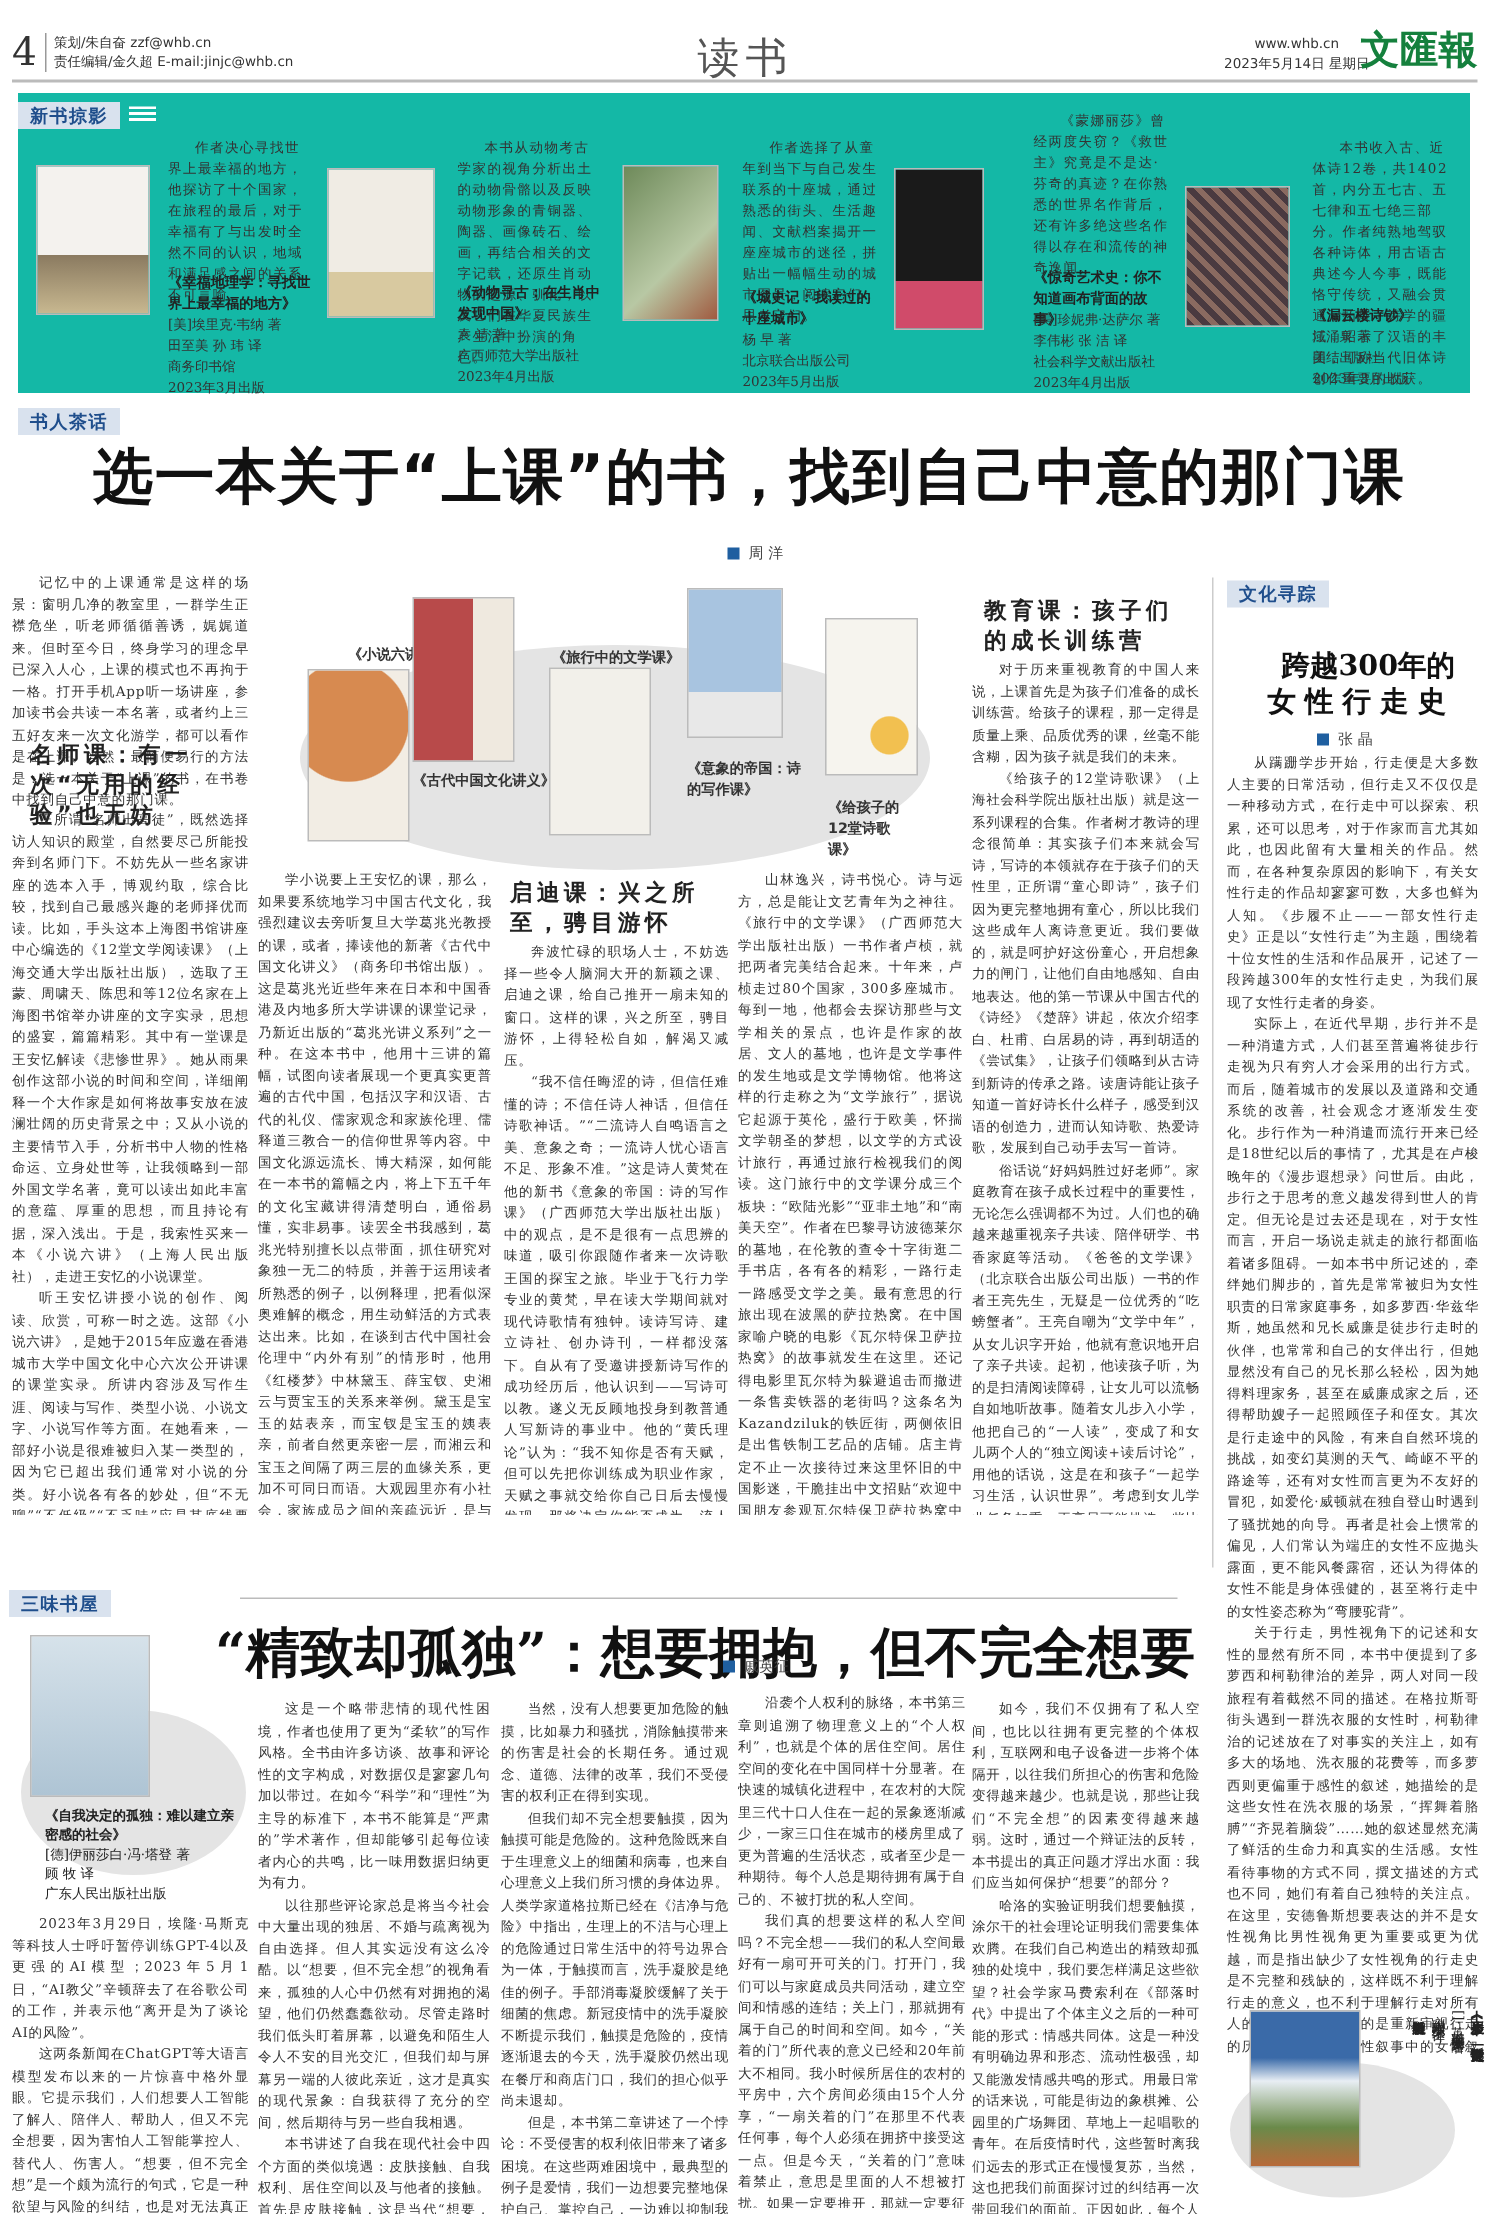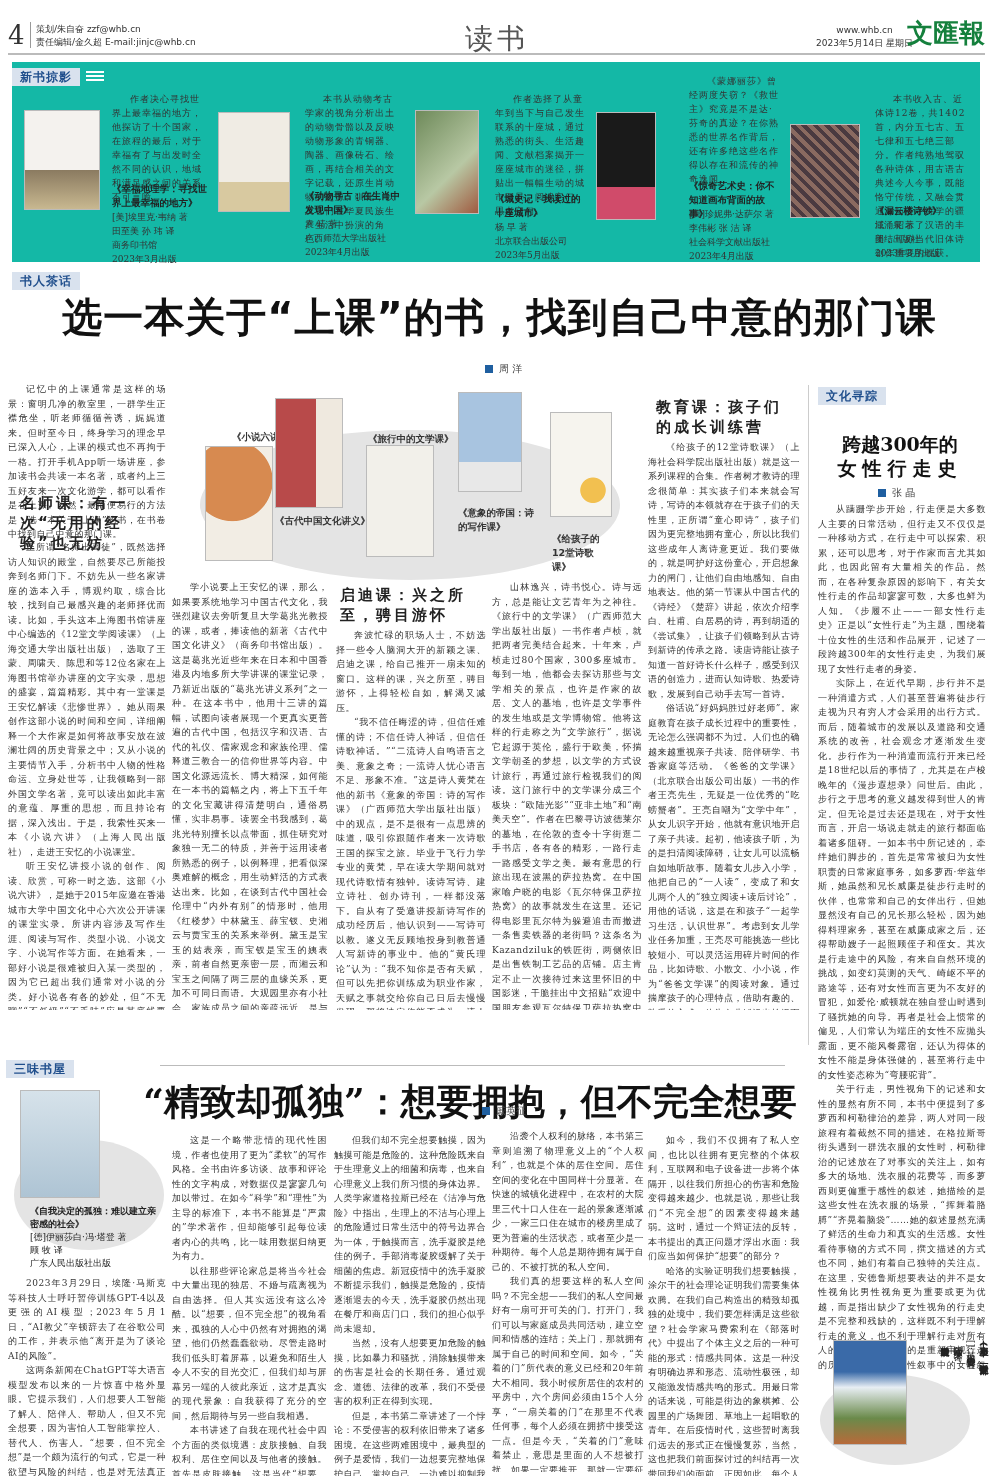--- a/index.html
+++ b/index.html
@@ -26,21 +26,21 @@
 .headline{left:12px;top:290px;width:975px;font-size:40px;font-weight:bold;font-family:"DejaVu Sans",sans-serif;letter-spacing:1px;color:#111;text-align:center}
 .byline{font-size:10px;color:#444;font-family:"DejaVu Sans",sans-serif}
 .byline .sq{display:inline-block;width:8px;height:8px;background:#1f5fa0;margin-right:6px;vertical-align:middle}
 .col{position:absolute;font-size:9px;line-height:14.5px;color:#333;text-align:justify;text-indent:2em;letter-spacing:.5px}
 .col p{margin:0}
 .subhead{position:absolute;font-size:15px;font-weight:bold;font-family:"DejaVu Sans",sans-serif;color:#222;letter-spacing:3px;line-height:20px}
 .ellipse{position:absolute;background:#e4e4e4;border-radius:50%}
 .cap{position:absolute;font-size:9.5px;font-weight:bold;font-family:"DejaVu Sans",sans-serif;color:#333;line-height:14px}
 
 .sidebar{left:808px;top:385px;width:180px;height:660px;border-left:1px solid #ccc}
-.sidebar-title{left:830px;top:432px;width:140px;text-align:center;font-size:19px;font-weight:bold;line-height:24px;color:#111}
+.sidebar-title{left:830px;top:432px;width:140px;text-align:right;font-size:19px;font-weight:bold;line-height:24px;color:#111}
 .tag3{left:6px;top:1058px}
 .line3{left:160px;top:1065px;width:625px;height:1px;background:#bbb}
 .headline2{left:140px;top:1078px;width:660px;font-size:36px;font-weight:bold;font-family:"DejaVu Serif",serif;text-align:center;color:#111}
 </style>
 </head>
 <body>
 
 <div class="abs hdr">
   <div class="abs pgnum">4</div>
   <div class="abs vsep"></div>
@@ -142,20 +142,21 @@
 <div class="subhead" style="left:340px;top:585px;width:140px">启迪课：兴之所至，骋目游怀</div>
 <div class="col" style="left:336px;top:628px;width:150px;height:382px;overflow:hidden">
   <p>奔波忙碌的职场人士，不妨选择一些令人脑洞大开的新颖之课、启迪之课，给自己推开一扇未知的窗口。这样的课，兴之所至，骋目游怀，上得轻松自如，解渴又减压。</p>
   <p>“我不信任晦涩的诗，但信任难懂的诗；不信任诗人神话，但信任诗歌神话。”“二流诗人自鸣语言之美、意象之奇；一流诗人忧心语言不足、形象不准。”这是诗人黄梵在他的新书《意象的帝国：诗的写作课》（广西师范大学出版社出版）中的观点，是不是很有一点思辨的味道，吸引你跟随作者来一次诗歌王国的探宝之旅。毕业于飞行力学专业的黄梵，早在读大学期间就对现代诗歌情有独钟。读诗写诗、建立诗社、创办诗刊，一样都没落下。自从有了受邀讲授新诗写作的成功经历后，他认识到——写诗可以教。遂义无反顾地投身到教普通人写新诗的事业中。他的“黄氏理论”认为：“我不知你是否有天赋，但可以先把你训练成为职业作家，天赋之事就交给你自己日后去慢慢发现，那将决定你能否成为一流人物。”于是，他用四堂课分别讲授“写作观念”“如何写出诗句”“新诗写作的核心”“写出整首诗的若干方法”。通过大量分析著名诗人的名篇佳句，逐字逐句剖析其中的内在机理和语言逻辑，进而总结出写下一个好诗句的“四种模式”。读者按照书中预设的若干练习题反复操练，就可以熟练掌握营造出意象的错搭、语言陌生化等诗句效果，慢慢建立起符合新诗审美趣味的思维和表达方式，得益于这些明白管用的写作经验，很多零基础的初学者，成为在一流诗刊上发表作品的成熟诗人，还有的出版了个人诗集，甚至获得诗歌奖项。</p>
 </div>
 <div class="col" style="left:492px;top:580px;width:150px;height:430px;overflow:hidden">
   <p>山林逸兴，诗书悦心。诗与远方，总是能让文艺青年为之神往。《旅行中的文学课》（广西师范大学出版社出版）一书作者卢桢，就把两者完美结合起来。十年来，卢桢走过80个国家，300多座城市。每到一地，他都会去探访那些与文学相关的景点，也许是作家的故居、文人的墓地，也许是文学事件的发生地或是文学博物馆。他将这样的行走称之为“文学旅行”，据说它起源于英伦，盛行于欧美，怀揣文学朝圣的梦想，以文学的方式设计旅行，再通过旅行检视我们的阅读。这门旅行中的文学课分成三个板块：“欧陆光影”“亚非土地”和“南美天空”。作者在巴黎寻访波德莱尔的墓地，在伦敦的查令十字街逛二手书店，各有各的精彩，一路行走一路感受文学之美。最有意思的行旅出现在波黑的萨拉热窝。在中国家喻户晓的电影《瓦尔特保卫萨拉热窝》的故事就发生在这里。还记得电影里瓦尔特为躲避追击而撤进一条售卖铁器的老街吗？这条名为Kazandziluk的铁匠街，两侧依旧是出售铁制工艺品的店铺。店主肯定不止一次接待过来这里怀旧的中国影迷，干脆挂出中文招贴“欢迎中国朋友参观瓦尔特保卫萨拉热窝中的商铺，中国朋友享受优惠”。还特意打开电脑里的老电影片段，指着影片中的一位打铁匠说，这就是她的爷爷。卢桢信以为真，八折买下一套银质咖啡杯。可是没走几步远，又被一位店主拉进店里，还是“打开电脑指认爷爷”的套路，这回购物只需七折。哭笑不得的卢桢，此时想起了电影中的一句经典台词：“瓦尔特到底是谁？请告诉我他的真姓名。”</p>
 </div>
 <div class="subhead" style="left:656px;top:397px;width:140px">教育课：孩子们的成长训练营</div>
 <div class="col" style="left:648px;top:440px;width:152px;height:570px;overflow:hidden">
+  <p>对于历来重视教育的中国人来说，上课首先是为孩子们准备的成长训练营。给孩子的课程，那一定得是质量上乘、品质优秀的课，丝毫不能含糊，因为孩子就是我们的未来。</p>
   <p>《给孩子的12堂诗歌课》（上海社会科学院出版社出版）就是这一系列课程的合集。作者树才教诗的理念很简单：其实孩子们本来就会写诗，写诗的本领就存在于孩子们的天性里，正所谓“童心即诗”，孩子们因为更完整地拥有童心，所以比我们这些成年人离诗意更近。我们要做的，就是呵护好这份童心，开启想象力的闸门，让他们自由地感知、自由地表达。他的第一节课从中国古代的《诗经》《楚辞》讲起，依次介绍李白、杜甫、白居易的诗，再到胡适的《尝试集》，让孩子们领略到从古诗到新诗的传承之路。读唐诗能让孩子知道一首好诗长什么样子，感受到汉语的创造力，进而认知诗歌、热爱诗歌，发展到自己动手去写一首诗。</p>
   <p>俗话说“好妈妈胜过好老师”。家庭教育在孩子成长过程中的重要性，无论怎么强调都不为过。人们也的确越来越重视亲子共读、陪伴研学、书香家庭等活动。《爸爸的文学课》（北京联合出版公司出版）一书的作者王亮先生，无疑是一位优秀的“吃螃蟹者”。王亮自嘲为“文学中年”，从女儿识字开始，他就有意识地开启了亲子共读。起初，他读孩子听，为的是扫清阅读障碍，让女儿可以流畅自如地听故事。随着女儿步入小学，他把自己的“一人读”，变成了和女儿两个人的“独立阅读+读后讨论”，用他的话说，这是在和孩子“一起学习生活，认识世界”。考虑到女儿学业任务加重，王亮尽可能挑选一些比较短小、可以灵活运用碎片时间的作品，比如诗歌、小散文、小小说，作为“爸爸文学课”的阅读对象。通过揣摩孩子的心理特点，借助有趣的、熟悉的方式，他为女儿铺设出拾级而上的阶梯，帮助孩子一步一步登临山顶，领略文学世界的辽阔与美好。</p>
 
 </div>
 
 <div class="abs sidebar"></div>
 <div class="abs" style="left:818px;top:385px">
   <span class="tag">文化寻踪</span><span class="tagbars"></span>
 </div>
 <div class="abs sidebar-title">
@@ -201,22 +202,22 @@
 <div class="col" style="left:8px;top:1276px;width:158px;height:200px;overflow:hidden">
   <p>2023年3月29日，埃隆·马斯克等科技人士呼吁暂停训练GPT-4以及更强的AI模型；2023年5月1日，“AI教父”辛顿辞去了在谷歌公司的工作，并表示他“离开是为了谈论AI的风险”。</p>
   <p>这两条新闻在ChatGPT等大语言模型发布以来的一片惊喜中格外显眼。它提示我们，人们想要人工智能了解人、陪伴人、帮助人，但又不完全想要，因为害怕人工智能掌控人、替代人、伤害人。“想要，但不完全想”是一个颇为流行的句式，它是一种欲望与风险的纠结，也是对无法真正达致的完美的妥协。《自我决定的孤独》一书正是捕捉到这一思维范式在当代社会中最重要的对象：自我。通过一系列评论家式的分析，作者展示了我们如何将自我用“肥皂泡包裹起来”，安全却孤独。</p>
 </div>
 <div class="col" style="left:172px;top:1133px;width:155px;height:343px;overflow:hidden">
   <p>这是一个略带悲情的现代性困境，作者也使用了更为“柔软”的写作风格。全书由许多访谈、故事和评论性的文字构成，对数据仅是寥寥几句加以带过。在如今“科学”和“理性”为主导的标准下，本书不能算是“严肃的”学术著作，但却能够引起每位读者内心的共鸣，比一味用数据归纳更为有力。</p>
   <p>以往那些评论家总是将当今社会中大量出现的独居、不婚与疏离视为自由选择。但人其实远没有这么冷酷。以“想要，但不完全想”的视角看来，孤独的人心中仍然有对拥抱的渴望，他们仍然蠢蠢欲动。尽管走路时我们低头盯着屏幕，以避免和陌生人令人不安的目光交汇，但我们却与屏幕另一端的人彼此亲近，这才是真实的现代景象：自我获得了充分的空间，然后期待与另一些自我相遇。</p>
   <p>本书讲述了自我在现代社会中四个方面的类似境遇：皮肤接触、自我权利、居住空间以及与他者的接触。首先是皮肤接触，这是当代“想要，但不完全想”的最典型对象之一。皮肤接触对人的重要性不言而喻，心理学家哈洛通过“金属妈妈”的实验表明，人类对皮肤接触有着天然的渴望。与亲人、伴侣更为亲密的身体接触更是这项关系中难以割舍的部分，与亲人最亲密的时刻，就是与他们身体接触的时刻——孩子枕在母亲臂弯，恋人爱抚彼此的后背，老者牵住子女的手，指尖拥有细腻而丰富的触觉，手中握着的应是另一只手，而不是手机。</p>
 </div>
 <div class="col" style="left:334px;top:1133px;width:152px;height:343px;overflow:hidden">
+  <p>当然，没有人想要更加危险的触摸，比如暴力和骚扰，消除触摸带来的伤害是社会的长期任务。通过观念、道德、法律的改革，我们不受侵害的权利正在得到实现。</p>
   <p>但我们却不完全想要触摸，因为触摸可能是危险的。这种危险既来自于生理意义上的细菌和病毒，也来自心理意义上我们所习惯的身体边界。人类学家道格拉斯已经在《洁净与危险》中指出，生理上的不洁与心理上的危险通过日常生活中的符号边界合为一体，于触摸而言，洗手凝胶是绝佳的例子。手部消毒凝胶缓解了关于细菌的焦虑。新冠疫情中的洗手凝胶不断提示我们，触摸是危险的，疫情逐渐退去的今天，洗手凝胶仍然出现在餐厅和商店门口，我们的担心似乎尚未退却。</p>
-  <p>当然，没有人想要更加危险的触摸，比如暴力和骚扰，消除触摸带来的伤害是社会的长期任务。通过观念、道德、法律的改革，我们不受侵害的权利正在得到实现。</p>
   <p>但是，本书第二章讲述了一个悖论：不受侵害的权利依旧带来了诸多困境。在这些两难困境中，最典型的例子是爱情，我们一边想要完整地保护自己、掌控自己，一边难以抑制我们心中的爱欲。爱欲不是情色的冲动，而是被不同于我自己的另一个人所吸引，这就是矛盾所在。德国哲学家韩炳哲在《爱欲之死》中以深刻而优雅的方式揭示了这一点：如果不放弃自我，我们就无法体验到他人，个体主义社会中的爱因此凋亡。只有放弃自我，我们才能爱上另一个人，而这同时意味着可能被伤害。恋爱中的人，尤其是失恋的人，最能体会到我们“想要自我，但又不完全想”的纠缠。</p>
 </div>
 <div class="col" style="left:492px;top:1129px;width:152px;height:343px;overflow:hidden">
   <p>沿袭个人权利的脉络，本书第三章则追溯了物理意义上的“个人权利”，也就是个体的居住空间。居住空间的变化在中国同样十分显著。在快速的城镇化进程中，在农村的大院里三代十口人住在一起的景象逐渐减少，一家三口住在城市的楼房里成了更为普遍的生活状态，或者至少是一种期待。每个人总是期待拥有属于自己的、不被打扰的私人空间。</p>
   <p>我们真的想要这样的私人空间吗？不完全想——我们的私人空间最好有一扇可开可关的门。打开门，我们可以与家庭成员共同活动，建立空间和情感的连结；关上门，那就拥有属于自己的时间和空间。如今，“关着的门”所代表的意义已经和20年前大不相同。我小时候所居住的农村的平房中，六个房间必须由15个人分享，“一扇关着的门”在那里不代表任何事，每个人必须在拥挤中接受这一点。但是今天，“关着的门”意味着禁止，意思是里面的人不想被打扰。如果一定要推开，那就一定要征得对方的同意——和触摸一样。</p>
 </div>
 <div class="col" style="left:648px;top:1133px;width:152px;height:343px;overflow:hidden">
   <p>如今，我们不仅拥有了私人空间，也比以往拥有更完整的个体权利，互联网和电子设备进一步将个体隔开，以往我们所担心的伤害和危险变得越来越少。也就是说，那些让我们“不完全想”的因素变得越来越弱。这时，通过一个辩证法的反转，本书提出的真正问题才浮出水面：我们应当如何保护“想要”的部分？</p>
   <p>哈洛的实验证明我们想要触摸，涂尔干的社会理论证明我们需要集体欢腾。在我们自己构造出的精致却孤独的处境中，我们要怎样满足这些欲望？社会学家马费索利在《部落时代》中提出了个体主义之后的一种可能的形式：情感共同体。这是一种没有明确边界和形态、流动性极强，却又能激发情感共鸣的形式。用最日常的话来说，可能是街边的象棋摊、公园里的广场舞团、草地上一起唱歌的青年。在后疫情时代，这些暂时离我们远去的形式正在慢慢复苏，当然，这也把我们前面探讨过的纠结再一次带回我们的面前。正因如此，每个人都有必要读读这本《自我决定的孤独》。</p>
 </div>

